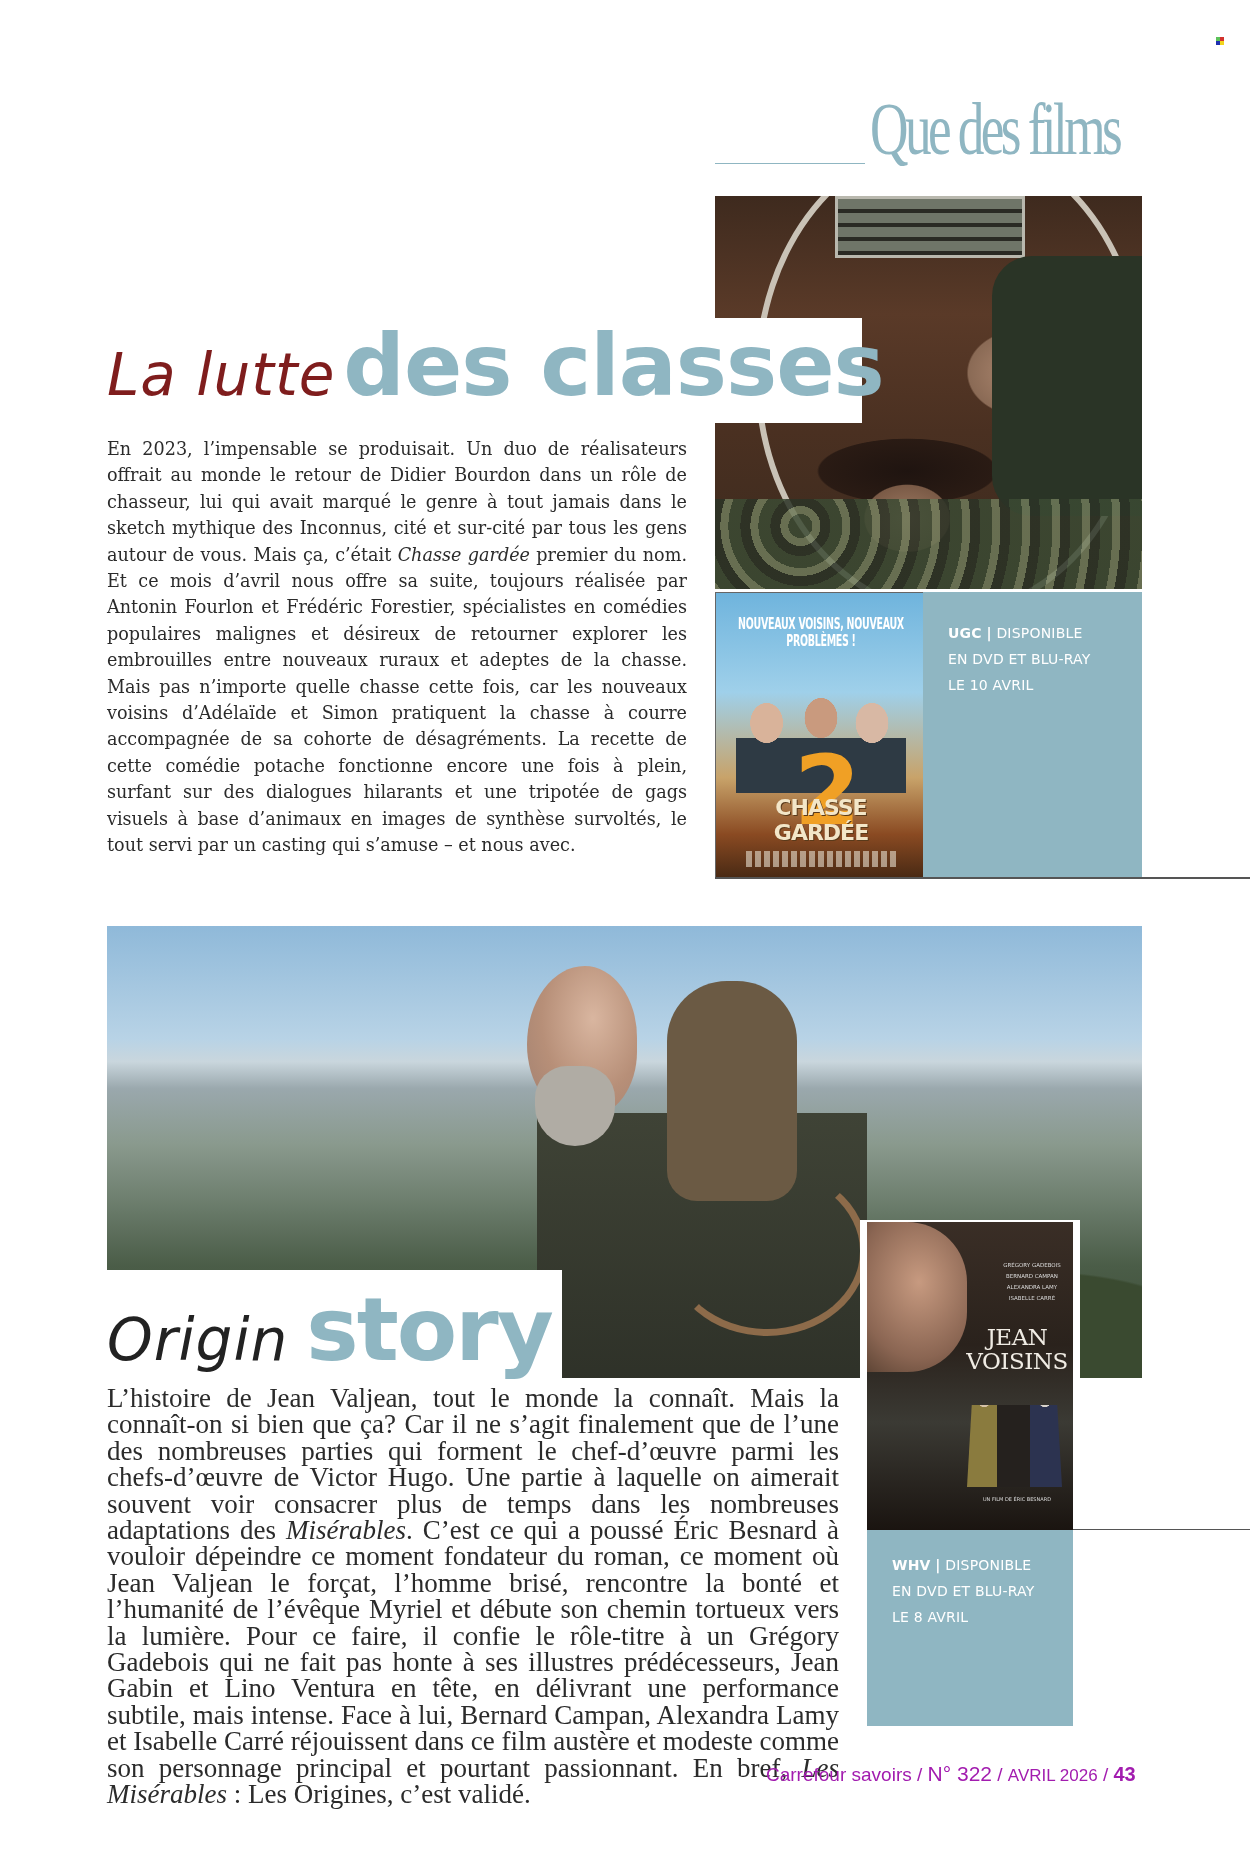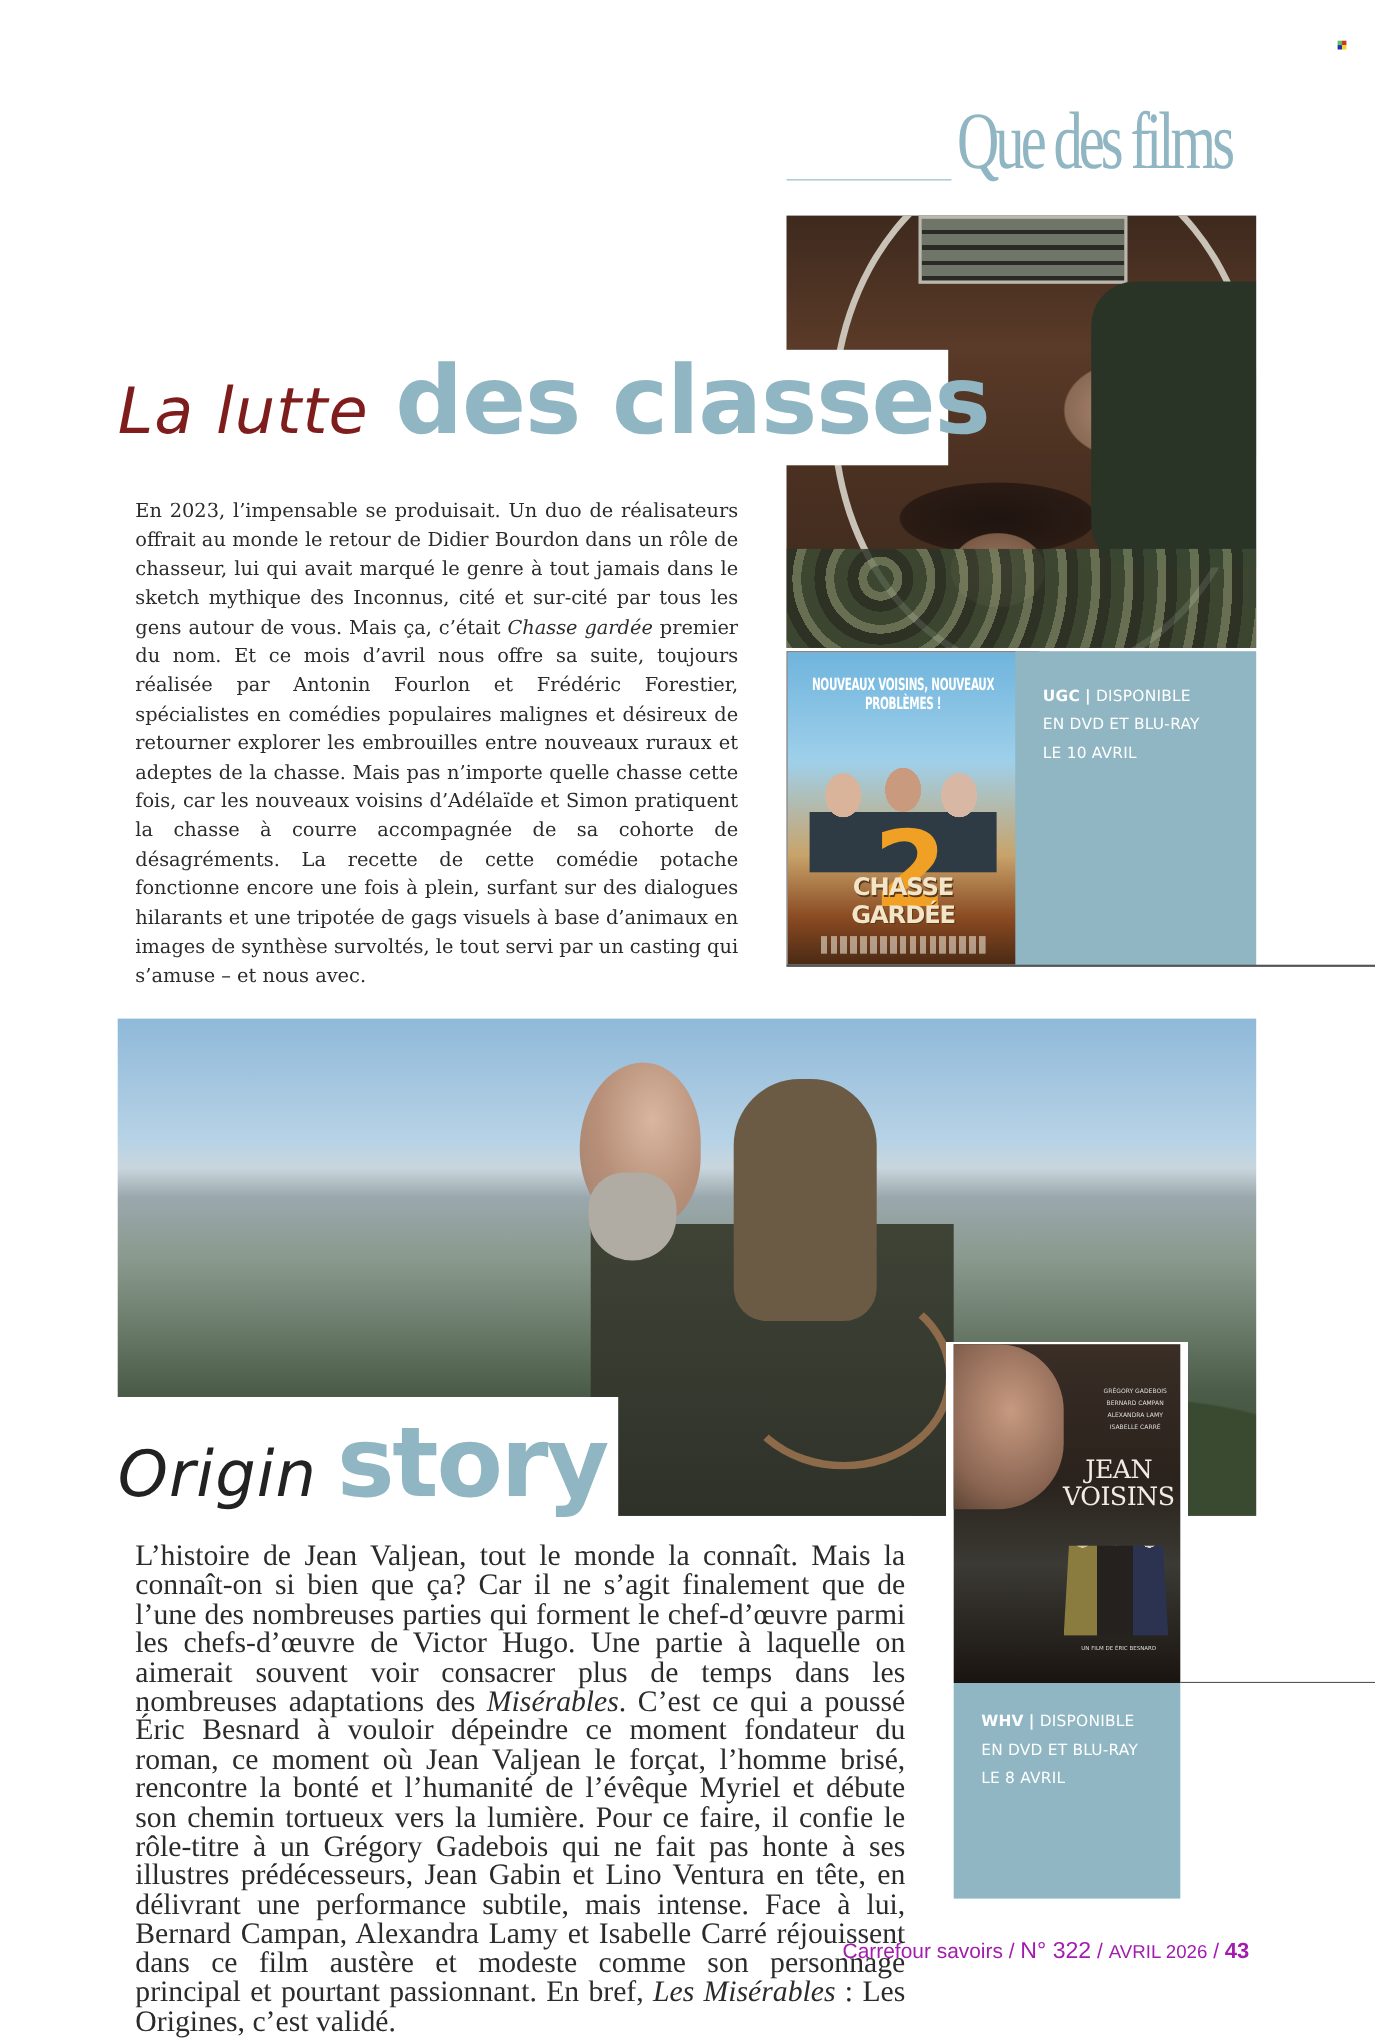--- a/index.html
+++ b/index.html
@@ -24,26 +24,26 @@
         radial-gradient(ellipse 110px 40px at 45% 70%, #1f1410 0%, #2a1b14 80%, transparent 82%),
         linear-gradient(180deg, #3e2a1e 0%, #5a3a28 30%, #4a3021 60%, #3a2a1e 100%); }
     .photo1 .hoop { position: absolute; left: 40px; top: -60px; width: 390px; height: 480px; border: 6px solid #c9c2b6; border-radius: 50%; }
     .photo1 .vent { position: absolute; left: 120px; top: 0; width: 190px; height: 62px; background: repeating-linear-gradient(180deg, #6f7568 0px, #6f7568 10px, #2a2a24 10px, #2a2a24 14px); border: 3px solid #b9b8ae; }
     .photo1 .coat { position: absolute; right: 0; top: 60px; width: 150px; height: 260px; background: #2a3426; border-radius: 40px 0 0 40px; }
     .photo1 .camo { position: absolute; left: 0; bottom: 0; width: 100%; height: 90px; background: repeating-radial-gradient(circle at 20% 30%, #3b4a33 0 12px, #6f7a5a 12px 20px, #2b3326 20px 30px); opacity: .85; }
 
     .headline-box { position: absolute; left: 95px; top: 318px; width: 767px; height: 105px; background: #ffffff; }
     .headline { position: absolute; left: 107px; top: 322px; white-space: nowrap; line-height: 1; }
     .headline .light { font-family: "DejaVu Sans", sans-serif; font-style: italic; font-weight: 200; font-size: 58px; color: #7f1d1d; letter-spacing: 1px; }
-    .headline .bold { font-family: "DejaVu Sans", sans-serif; font-weight: bold; font-size: 86px; color: #8fb6c2; letter-spacing: -1px; margin-left: 24px; }
+    .headline .bold { font-family: "DejaVu Sans", sans-serif; font-weight: bold; font-size: 86px; color: #8fb6c2; letter-spacing: -1px; margin-left: 8px; }
 
     .body-text { position: absolute; font-family: "DejaVu Serif", serif; font-size: 17.6px; line-height: 26.4px; color: #2b2b2b; text-align: justify; }
     .body1 { left: 107px; top: 436px; width: 580px; }
     .body2 { left: 107px; top: 1385px; width: 732px; font-family: "Liberation Serif", serif; font-size: 27px; line-height: 26.4px; }
-    .body-text p { margin: 16px; }
+    .body-text p { margin: 0; }
     .body-text em { font-style: italic; }
 
     .poster1 { position: absolute; left: 715px; top: 592px; width: 230px; height: 286px; overflow: hidden;
       background: linear-gradient(180deg, #6fb4dd 0%, #9fd0ea 35%, #c8a36a 65%, #8a4a22 85%, #4a2a14 100%); border: 1px solid #666; }
     .poster1 .tag { position: absolute; left: 10px; top: 28px; width: 190px; font-family: "DejaVu Sans", sans-serif; font-weight: bold; font-size: 9.5px; color: #fff; text-align: center; letter-spacing: -0.3px; transform: scaleY(1.6); }
     .poster1 .num { position: absolute; left: 78px; top: 150px; font-family: "DejaVu Sans", sans-serif; font-weight: bold; font-size: 96px; color: #f0a025; line-height: 1; }
     .poster1 .ttl { position: absolute; left: 20px; top: 202px; width: 170px; font-family: "DejaVu Sans", sans-serif; font-weight: bold; font-size: 22px; color: #f3e6c8; text-align: center; letter-spacing: -1px; text-shadow: 1px 1px 0 #5a3a1a; }
     .poster1 .figs { position: absolute; left: 20px; top: 100px; width: 170px; height: 100px; background: radial-gradient(ellipse 18px 22px at 18% 30%, #d9b39a 0 90%, transparent 92%), radial-gradient(ellipse 18px 22px at 50% 25%, #c99a7e 0 90%, transparent 92%), radial-gradient(ellipse 18px 22px at 80% 30%, #d8b8a4 0 90%, transparent 92%), linear-gradient(180deg, transparent 45%, #2e3a44 45%); }
     .poster1 .credits { position: absolute; left: 30px; top: 258px; width: 150px; height: 16px; background: repeating-linear-gradient(90deg, #e8e0d0 0 6px, transparent 6px 9px); opacity: .6; }
 

